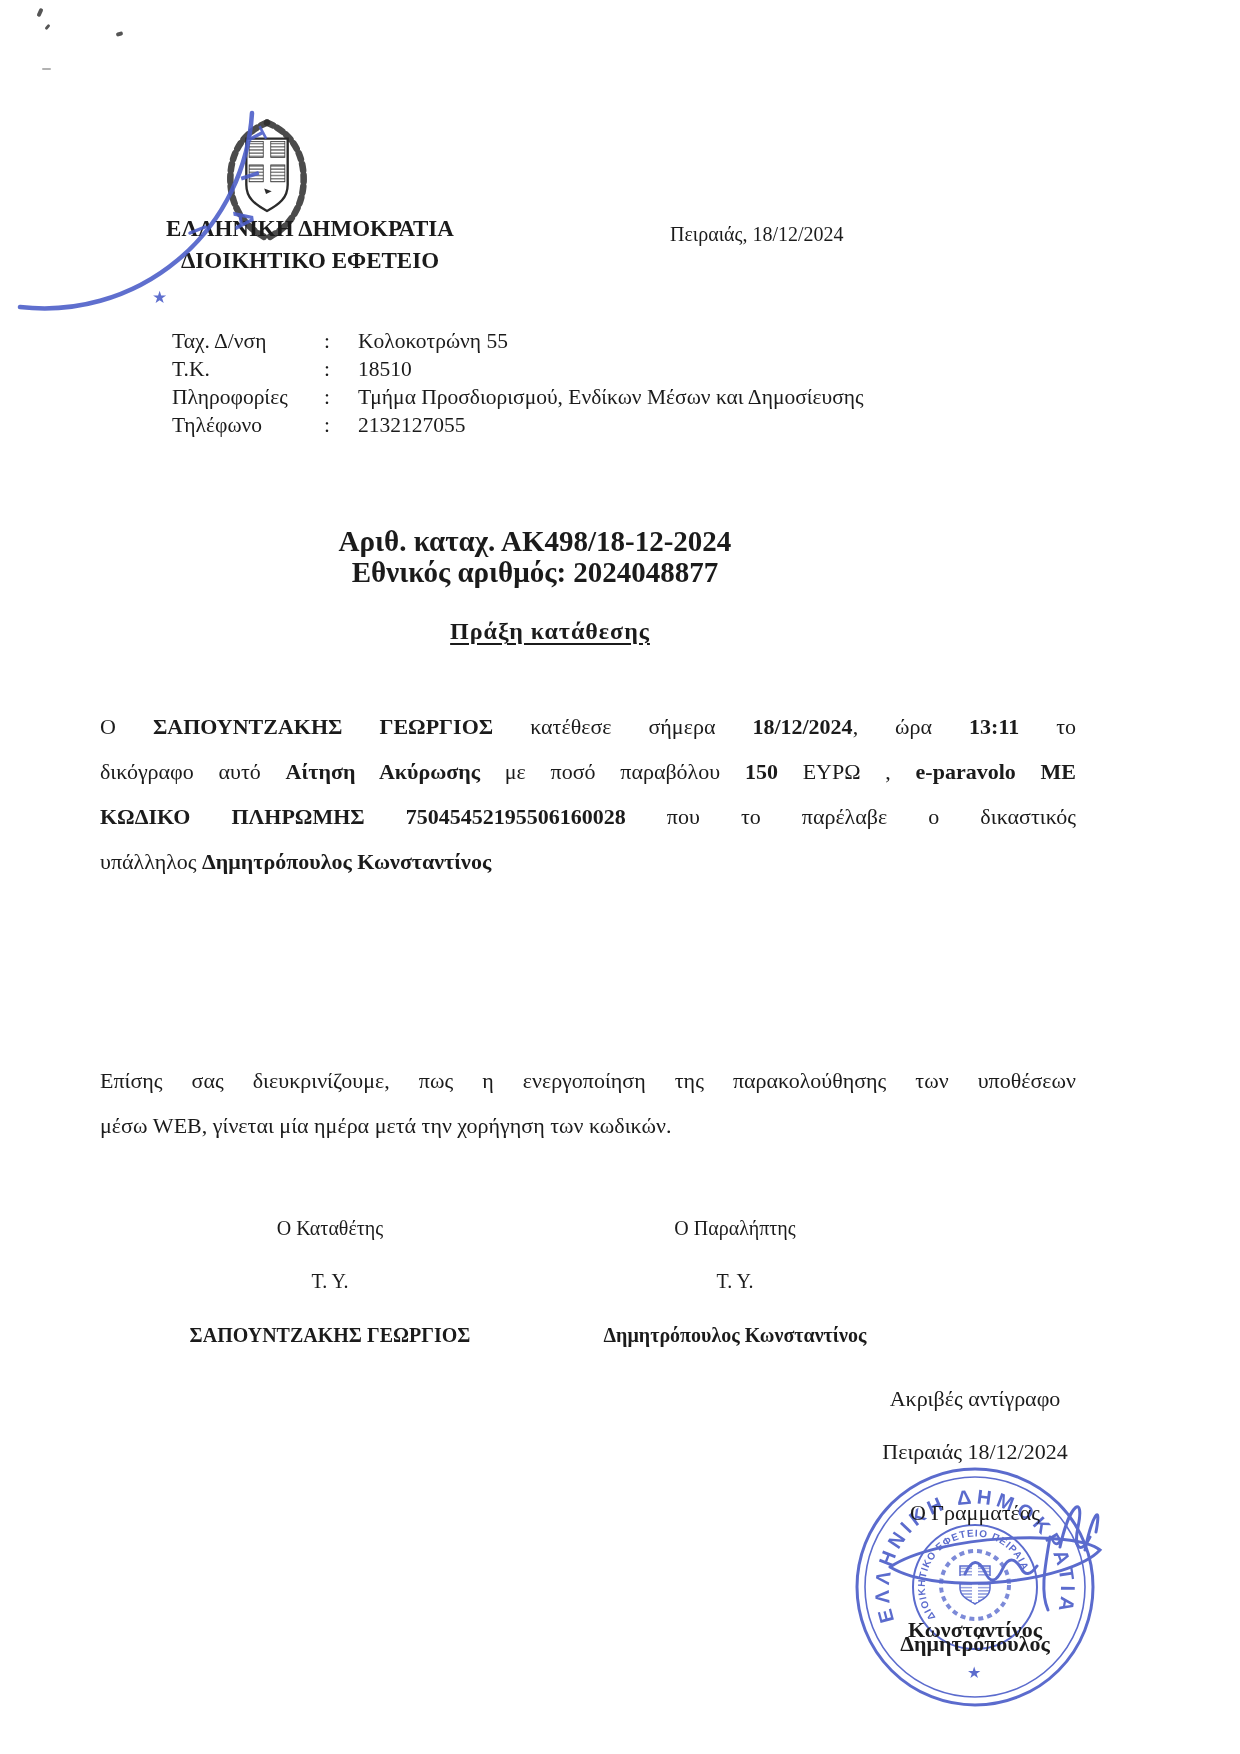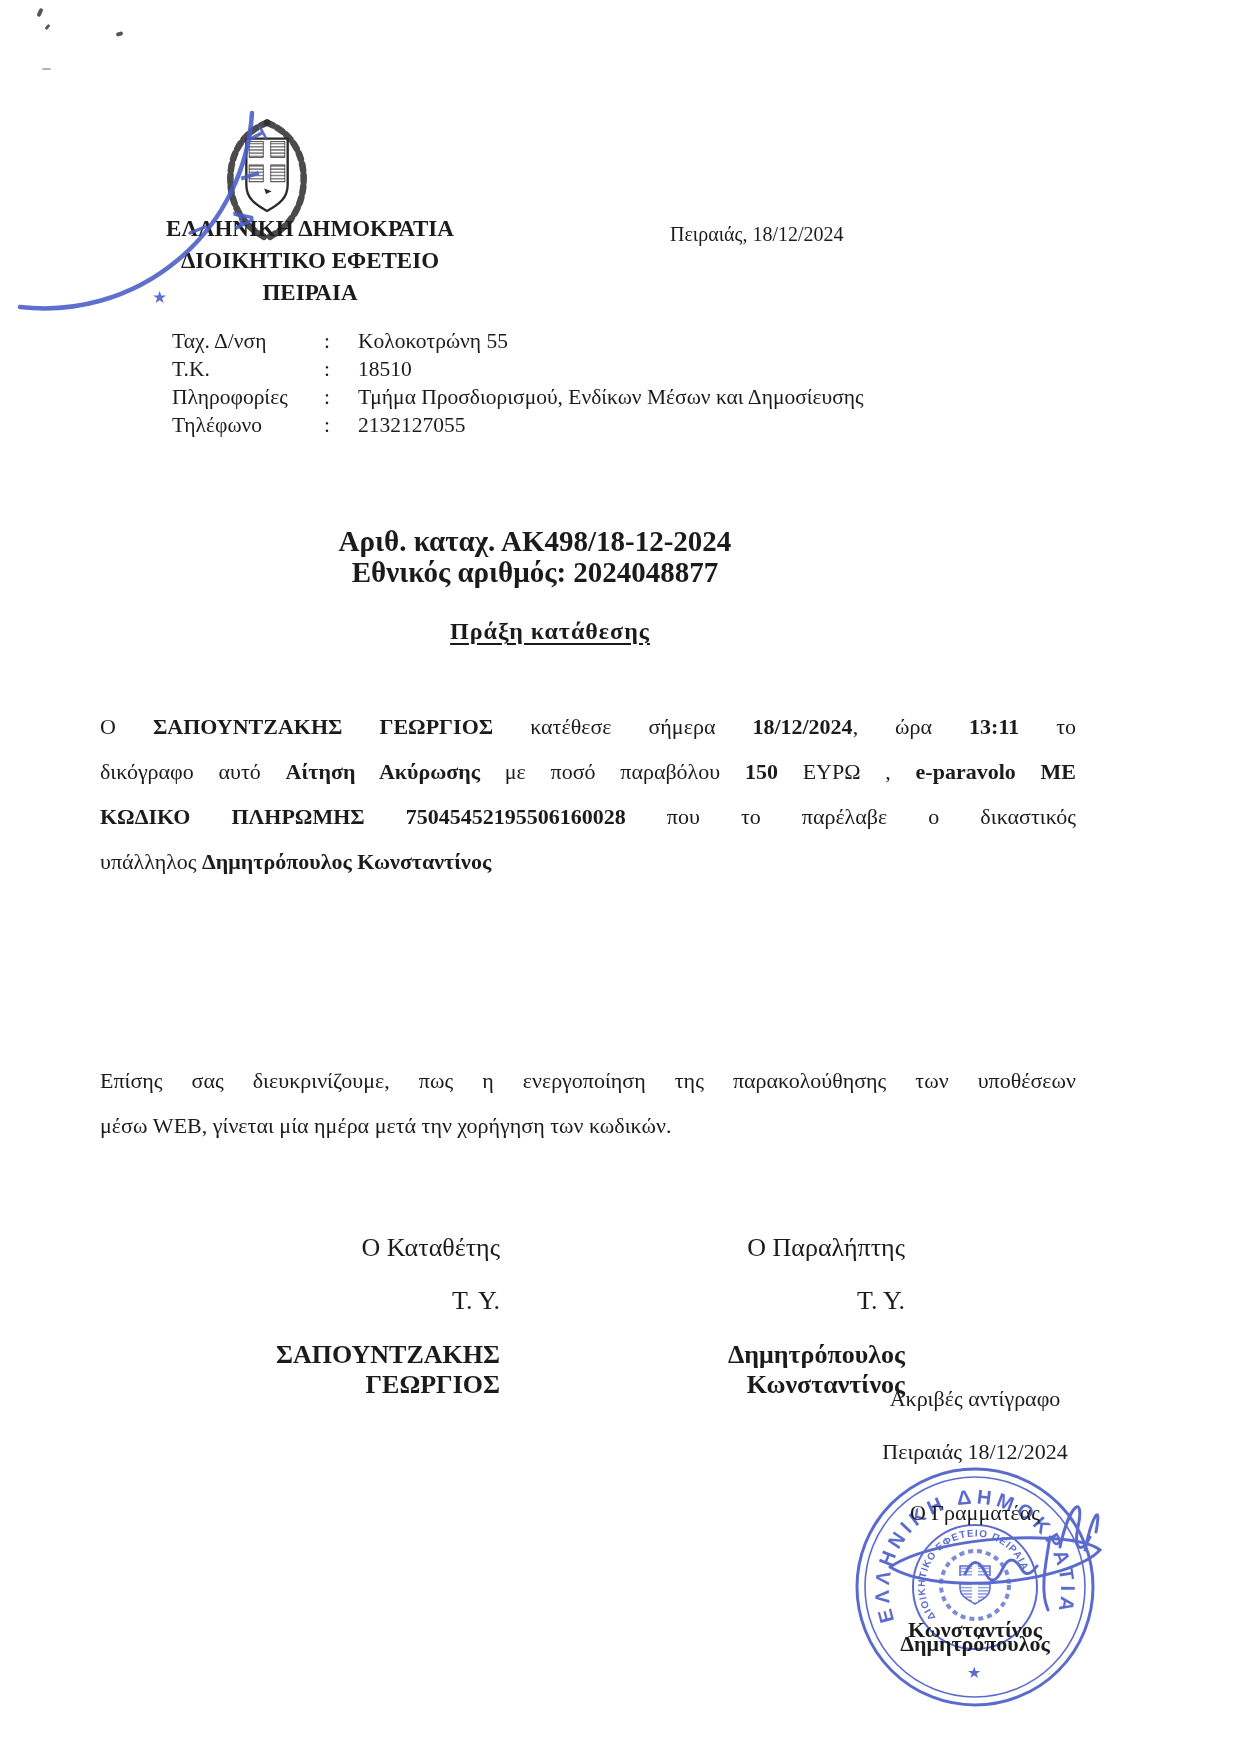--- a/index.html
+++ b/index.html
@@ -22,21 +22,21 @@
   
   .reg{left:280px;top:526px;width:510px;text-align:center;font-weight:bold;font-size:29px;line-height:31px;}
   
   .doc-title{left:100px;top:618px;width:900px;text-align:center;font-size:24px;font-weight:bold;}
   .doc-title span{text-decoration:underline;text-decoration-thickness:2px;text-underline-offset:4px;letter-spacing:1px;}
   
   .para{left:100px;width:976px;font-size:22px;}
   .line{height:45px;line-height:45px;}
   .just{text-align:justify;text-align-last:justify;}
   
-  .sigcol{width:340px;text-align:right;font-size:26px;margin-top:20px;}
+  .sigcol{width:340px;text-align:center;font-size:20px;}
   .sigrow{position:absolute;left:0;width:100%;height:30px;line-height:30px;}
   
   .cert{left:830px;width:290px;text-align:center;font-size:22px;z-index:5;}
   .stampsvg{left:740px;top:1442px;z-index:2;}
   .cornersvg{left:0px;top:95px;z-index:1;}
   .emblemsvg{left:220px;top:112px;}
   svg text.ring{font-family:"Liberation Sans","DejaVu Sans",sans-serif;font-weight:bold;fill:var(--stamp);}
   svg text.glyph{font-family:"Liberation Sans","DejaVu Sans",sans-serif;font-weight:bold;fill:var(--stamp);}
 </style>
 </head>
@@ -72,21 +72,20 @@
     <rect x="31" y="30" width="15" height="17" fill="url(#hx)" stroke="#2b2b2b" stroke-width="0.8"></rect>
     <rect x="54" y="30" width="15" height="17" fill="url(#hx)" stroke="#2b2b2b" stroke-width="0.8"></rect>
     <rect x="31" y="55" width="15" height="18" fill="url(#hx)" stroke="#2b2b2b" stroke-width="0.8"></rect>
     <rect x="54" y="55" width="15" height="18" fill="url(#hx)" stroke="#2b2b2b" stroke-width="0.8"></rect>
     <path d="M47,80 l8,3 -6,3 z" fill="#2b2b2b"></path>
   </svg>
 
   <div class="abs hdr">
     <div>ΕΛΛΗΝΙΚΗ ΔΗΜΟΚΡΑΤΙΑ</div>
     <div>ΔΙΟΙΚΗΤΙΚΟ ΕΦΕΤΕΙΟ</div>
-    <div>ΠΕΙΡΑΙΑ</div>
   </div>
   <div class="abs date-line">Πειραιάς, 18/12/2024</div>
 
   <div class="abs contact">
     <div class="crow">
       <span class="clabel">Ταχ. Δ/νση</span>
       <span class="csep">:</span>
       <span>Κολοκοτρώνη 55</span>
     </div>
     <div class="crow">

